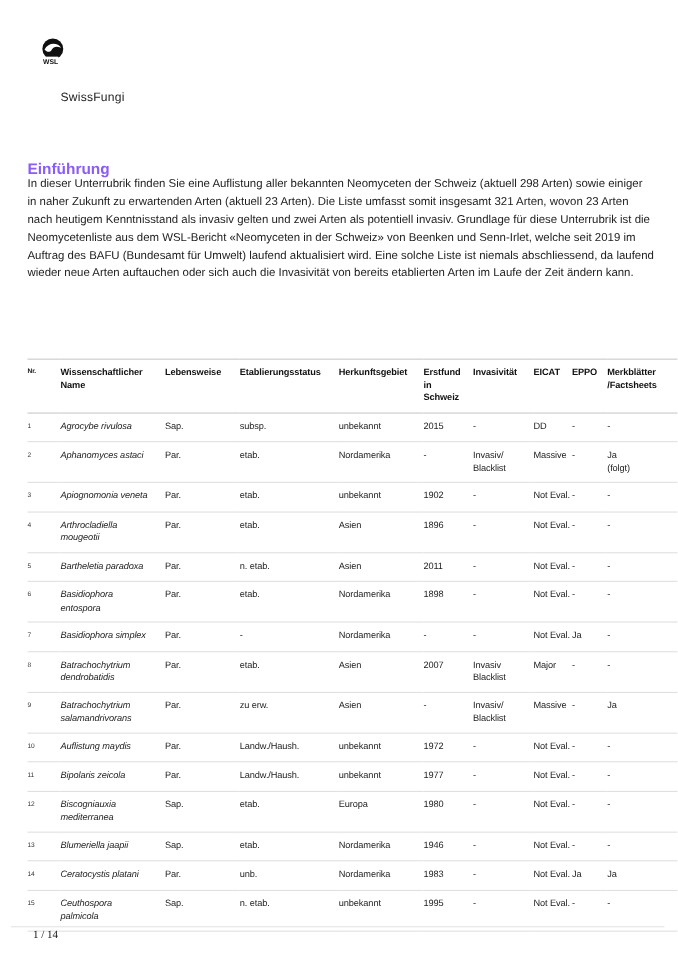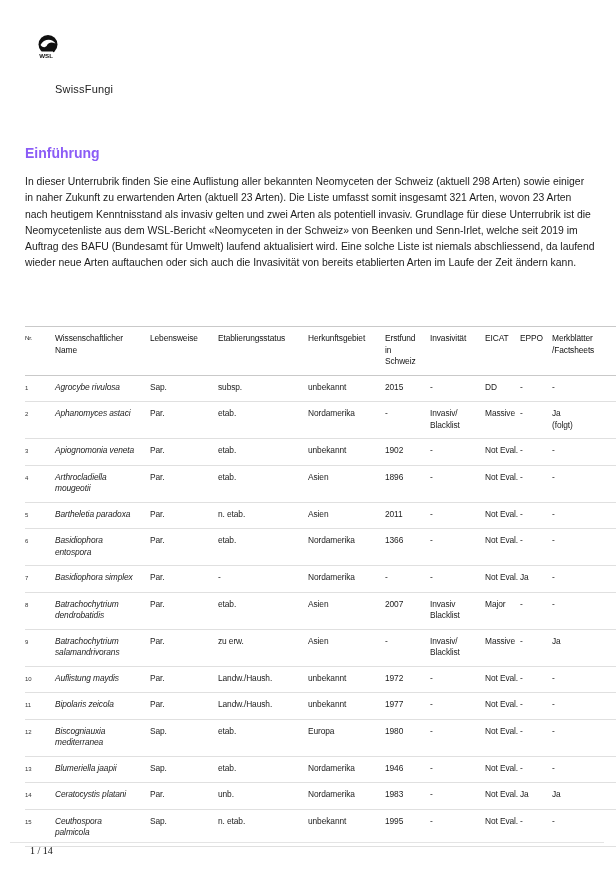--- a/index.html
+++ b/index.html
@@ -48,40 +48,40 @@
     left: 25px;
     top: 145px;
     margin: 0;
     font-size: 14px;
     font-weight: bold;
     color: #8b5cf6;
   }
   .intro {
     position: absolute;
     left: 25px;
-    top: 174px;
+    top: 160px;
     width: 570px;
     margin: 0;
     font-size: 10.4px;
     line-height: 16.3px;
     color: #1c1c1c;
   }
   table.species {
     position: absolute;
     left: 25px;
     top: 326px;
     width: 591px;
     border-collapse: collapse;
     table-layout: fixed;
     border-top: 1px solid #c9c9c9;
   }
   table.species th {
     text-align: left;
     font-size: 8.4px;
-    font-weight: normal;
+    font-weight: bold;
     vertical-align: top;
     padding: 6px 4px 7px 0;
     line-height: 11.5px;
     border-bottom: 1px solid #c9c9c9;
     white-space: nowrap;
     letter-spacing: -0.1px;
     color: #111;
   }
   table.species th.wrap { white-space: pre-line; }
   table.species th.nr-head { font-size: 6px; }
@@ -235,21 +235,21 @@
           <td class="col-eppo">-</td>
           <td class="col-merkblaetter">-</td>
         </tr>
         <tr>
           <td class="col-nr">6</td>
           <td class="col-name">Basidiophora
 entospora</td>
           <td class="col-lebensweise">Par.</td>
           <td class="col-etablierungsstatus">etab.</td>
           <td class="col-herkunftsgebiet">Nordamerika</td>
-          <td class="col-erstfund">1366</td>
+          <td class="col-erstfund">1898</td>
           <td class="col-invasivitaet">-</td>
           <td class="col-eicat">Not Eval.</td>
           <td class="col-eppo">-</td>
           <td class="col-merkblaetter">-</td>
         </tr>
         <tr>
           <td class="col-nr">7</td>
           <td class="col-name">Basidiophora simplex</td>
           <td class="col-lebensweise">Par.</td>
           <td class="col-etablierungsstatus">-</td>

